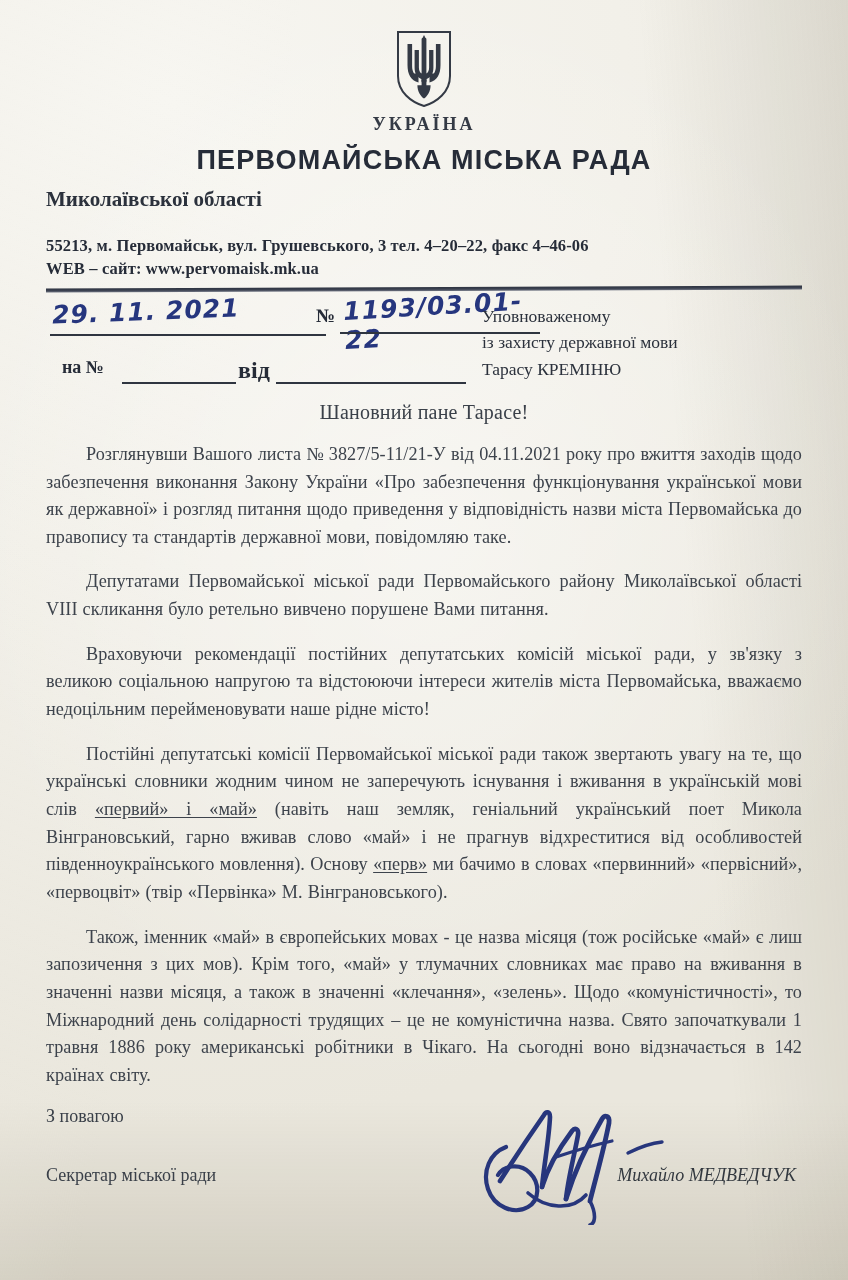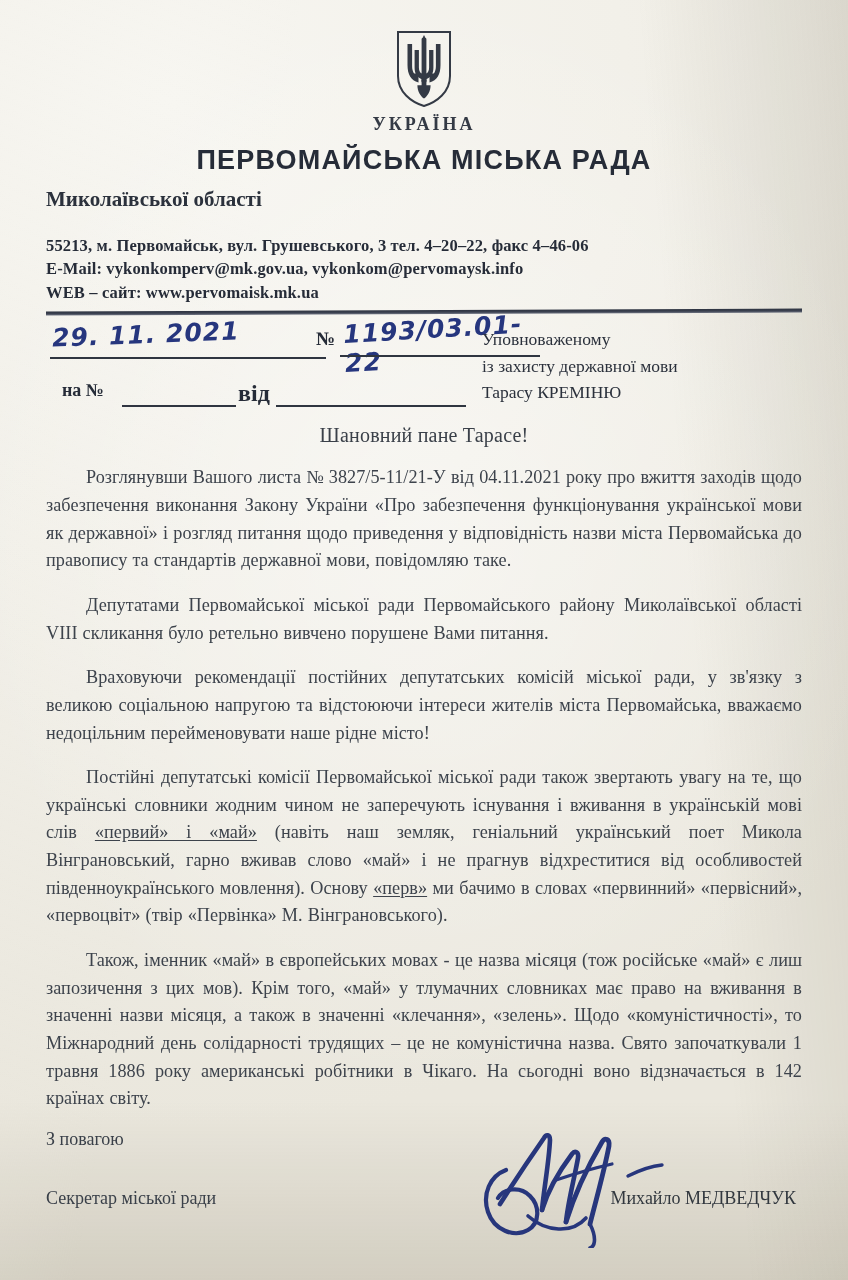--- a/index.html
+++ b/index.html
@@ -113,21 +113,21 @@
     font-size:18.2px;line-height:1.52;margin:17px 0 0 0;
     color:#3d434c;letter-spacing:.05px;
     word-spacing:.5px;
   }
   p.body u{text-decoration:underline;text-underline-offset:2px;}
 
   
   .signoff{margin-top:16px;font-size:18px;color:#3a4049;}
   .sigrow{position:relative;margin-top:24px;height:60px;}
   .sig-title{position:absolute;left:0;top:14px;font-size:18px;color:#3a4049;}
-  .sig-name{position:absolute;right:6px;top:14px;font-size:18px;color:#32383f;}
+  .sig-name{position:absolute;right:6px;top:14px;font-size:18px;color:#32383f;font-style:italic;}
   .sig-ink{position:absolute;left:424px;top:-56px;width:230px;height:130px;}
 </style>
 </head>
 <body>
 
 <div id="sheet">
   <div class="layer">
 
     <div class="emblem-wrap">
       <svg class="emblem" viewBox="0 0 58 78" aria-hidden="true">
@@ -145,21 +145,20 @@
         </g>
       </svg>
     </div>
 
     <div class="country">УКРАЇНА</div>
     <div class="council">ПЕРВОМАЙСЬКА МІСЬКА РАДА</div>
     <div class="oblast">Миколаївської області</div>
 
     <div class="contacts">
       <div>55213, м. Первомайськ, вул. Грушевського, 3 тел. 4–20–22, факс 4–46-06</div>
-      <div>E-Mail: vykonkomperv@mk.gov.ua, vykonkom@pervomaysk.info</div>
       <div>WEB – сайт: www.pervomaisk.mk.ua</div>
     </div>
 
     <div class="rule"></div>
 
     <div class="refblock">
 
       <div class="ref-left">
         <div class="ref-row">
           <span class="hw hw-date">29. 11. 2021</span>

